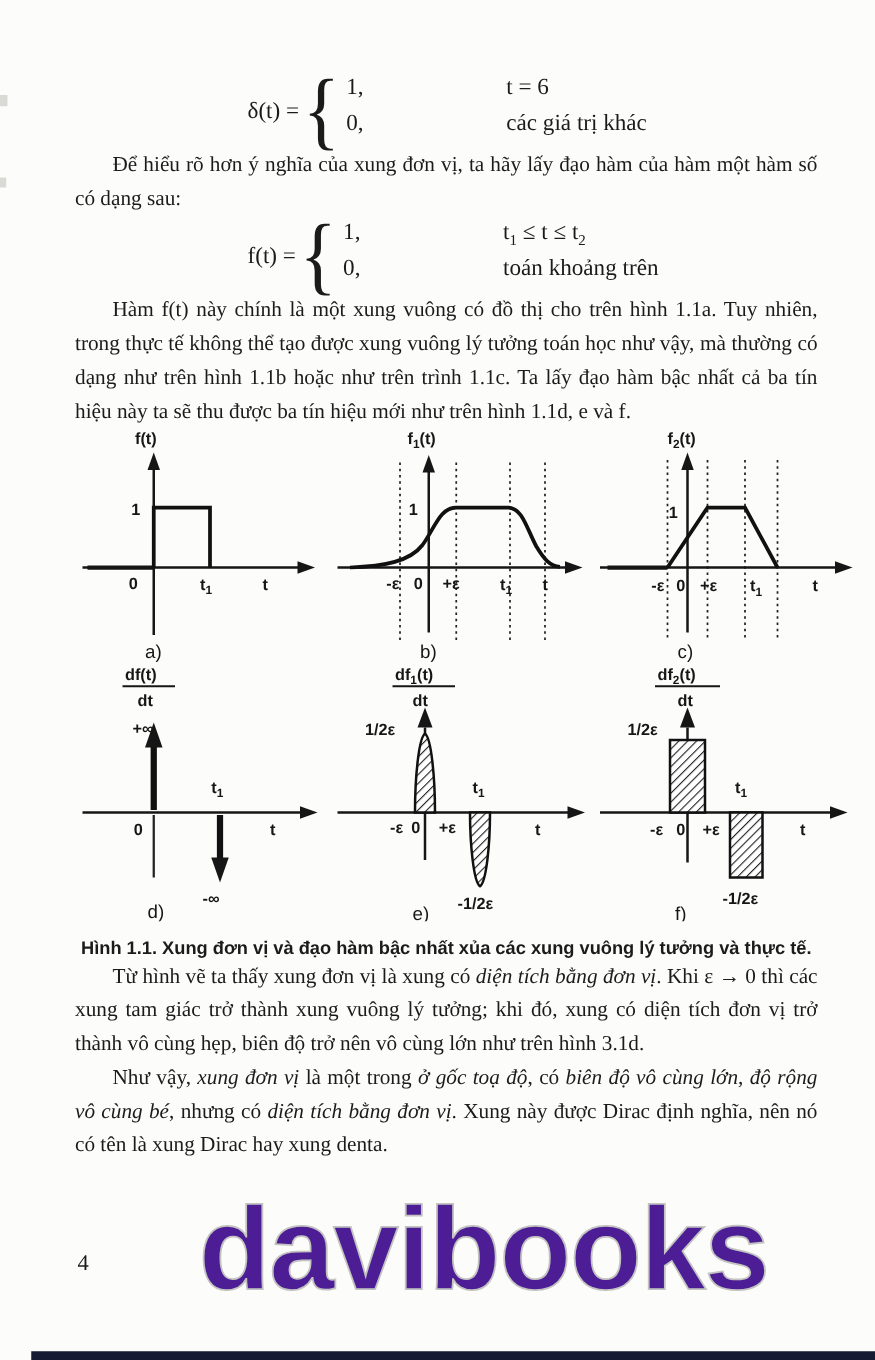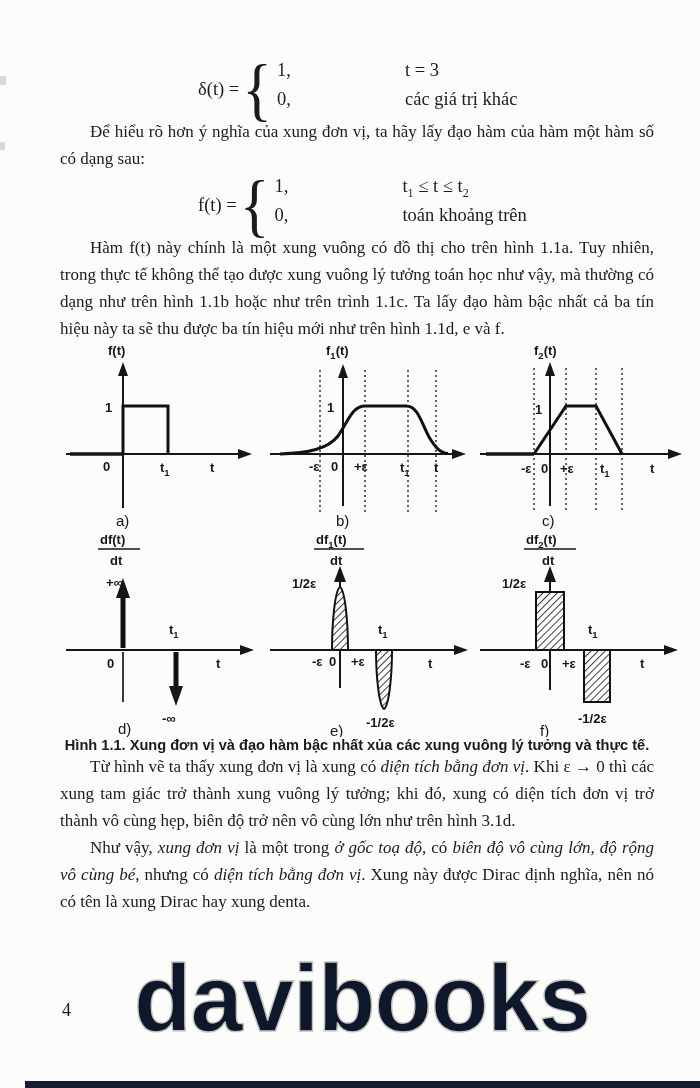--- a/index.html
+++ b/index.html
@@ -28,45 +28,45 @@
   svg text.tag{font-weight:normal;font-size:15px;}
   svg .axis{stroke:#161616;stroke-width:2;fill:none;}
   svg .thick{stroke:#161616;stroke-width:3.4;fill:none;}
   svg .sig{stroke:#111;stroke-width:3;fill:none;}
   svg .dot{stroke:#222;stroke-width:1.4;stroke-dasharray:2 3;fill:none;}
   svg .frac{stroke:#161616;stroke-width:1.5;}
   svg .ah{fill:#161616;stroke:none;}
   svg .shaft{stroke:#111;stroke-width:5;fill:none;}
   svg .thin{stroke:#222;stroke-width:1.8;fill:none;}
   .caption{text-align:center;font-family:"Liberation Sans",sans-serif;font-weight:bold;
-           font-size:14.6px;margin-top:0;}
+           font-size:14.6px;margin-top:14px;}
   
   .pagenum{position:absolute;left:62px;top:1000px;font-size:18px;}
-  .wm1{position:absolute;left:134px;top:952px;font-family:"Liberation Sans",sans-serif;
-       font-weight:bold;font-size:94px;line-height:1;color:#0f172a;
+  .wm1{position:absolute;left:159px;top:952px;font-family:"Liberation Sans",sans-serif;
+       font-weight:bold;font-size:94px;line-height:1;color:#4c1d95;
        -webkit-text-stroke:1.4px #c3c3c1;letter-spacing:-1px;pointer-events:none;}
   .wm2{position:absolute;left:196px;top:1084px;font-family:"Liberation Sans",sans-serif;
        font-weight:bold;font-size:46px;line-height:1;color:#f6f6f4;
        -webkit-text-stroke:1.2px #c3c3c1;pointer-events:none;}
   .bottom-bar{position:absolute;left:25px;right:0;bottom:0;height:7px;background:#141b33;}
   .speck{position:absolute;background:#d9d9d6;}
 </style>
 </head>
 <body>
 
 <div class="page">
 
   <div class="eq">
     <div class="eq-inner">
       <span class="eq-lhs">δ(t) =</span>
       <span class="brace">{</span>
       <div class="cases">
         <div class="case-row">
           <span class="case-val">1,</span>
-          <span class="case-cond">t = 3</span>
+          <span class="case-cond">t = 6</span>
         </div>
         <div class="case-row">
           <span class="case-val">0,</span>
           <span class="case-cond">các giá trị khác</span>
         </div>
       </div>
     </div>
   </div>
 
   <p class="body mt12">Để hiểu rõ hơn ý nghĩa của xung đơn vị, ta hãy lấy đạo hàm của hàm một hàm số có dạng sau:</p>

